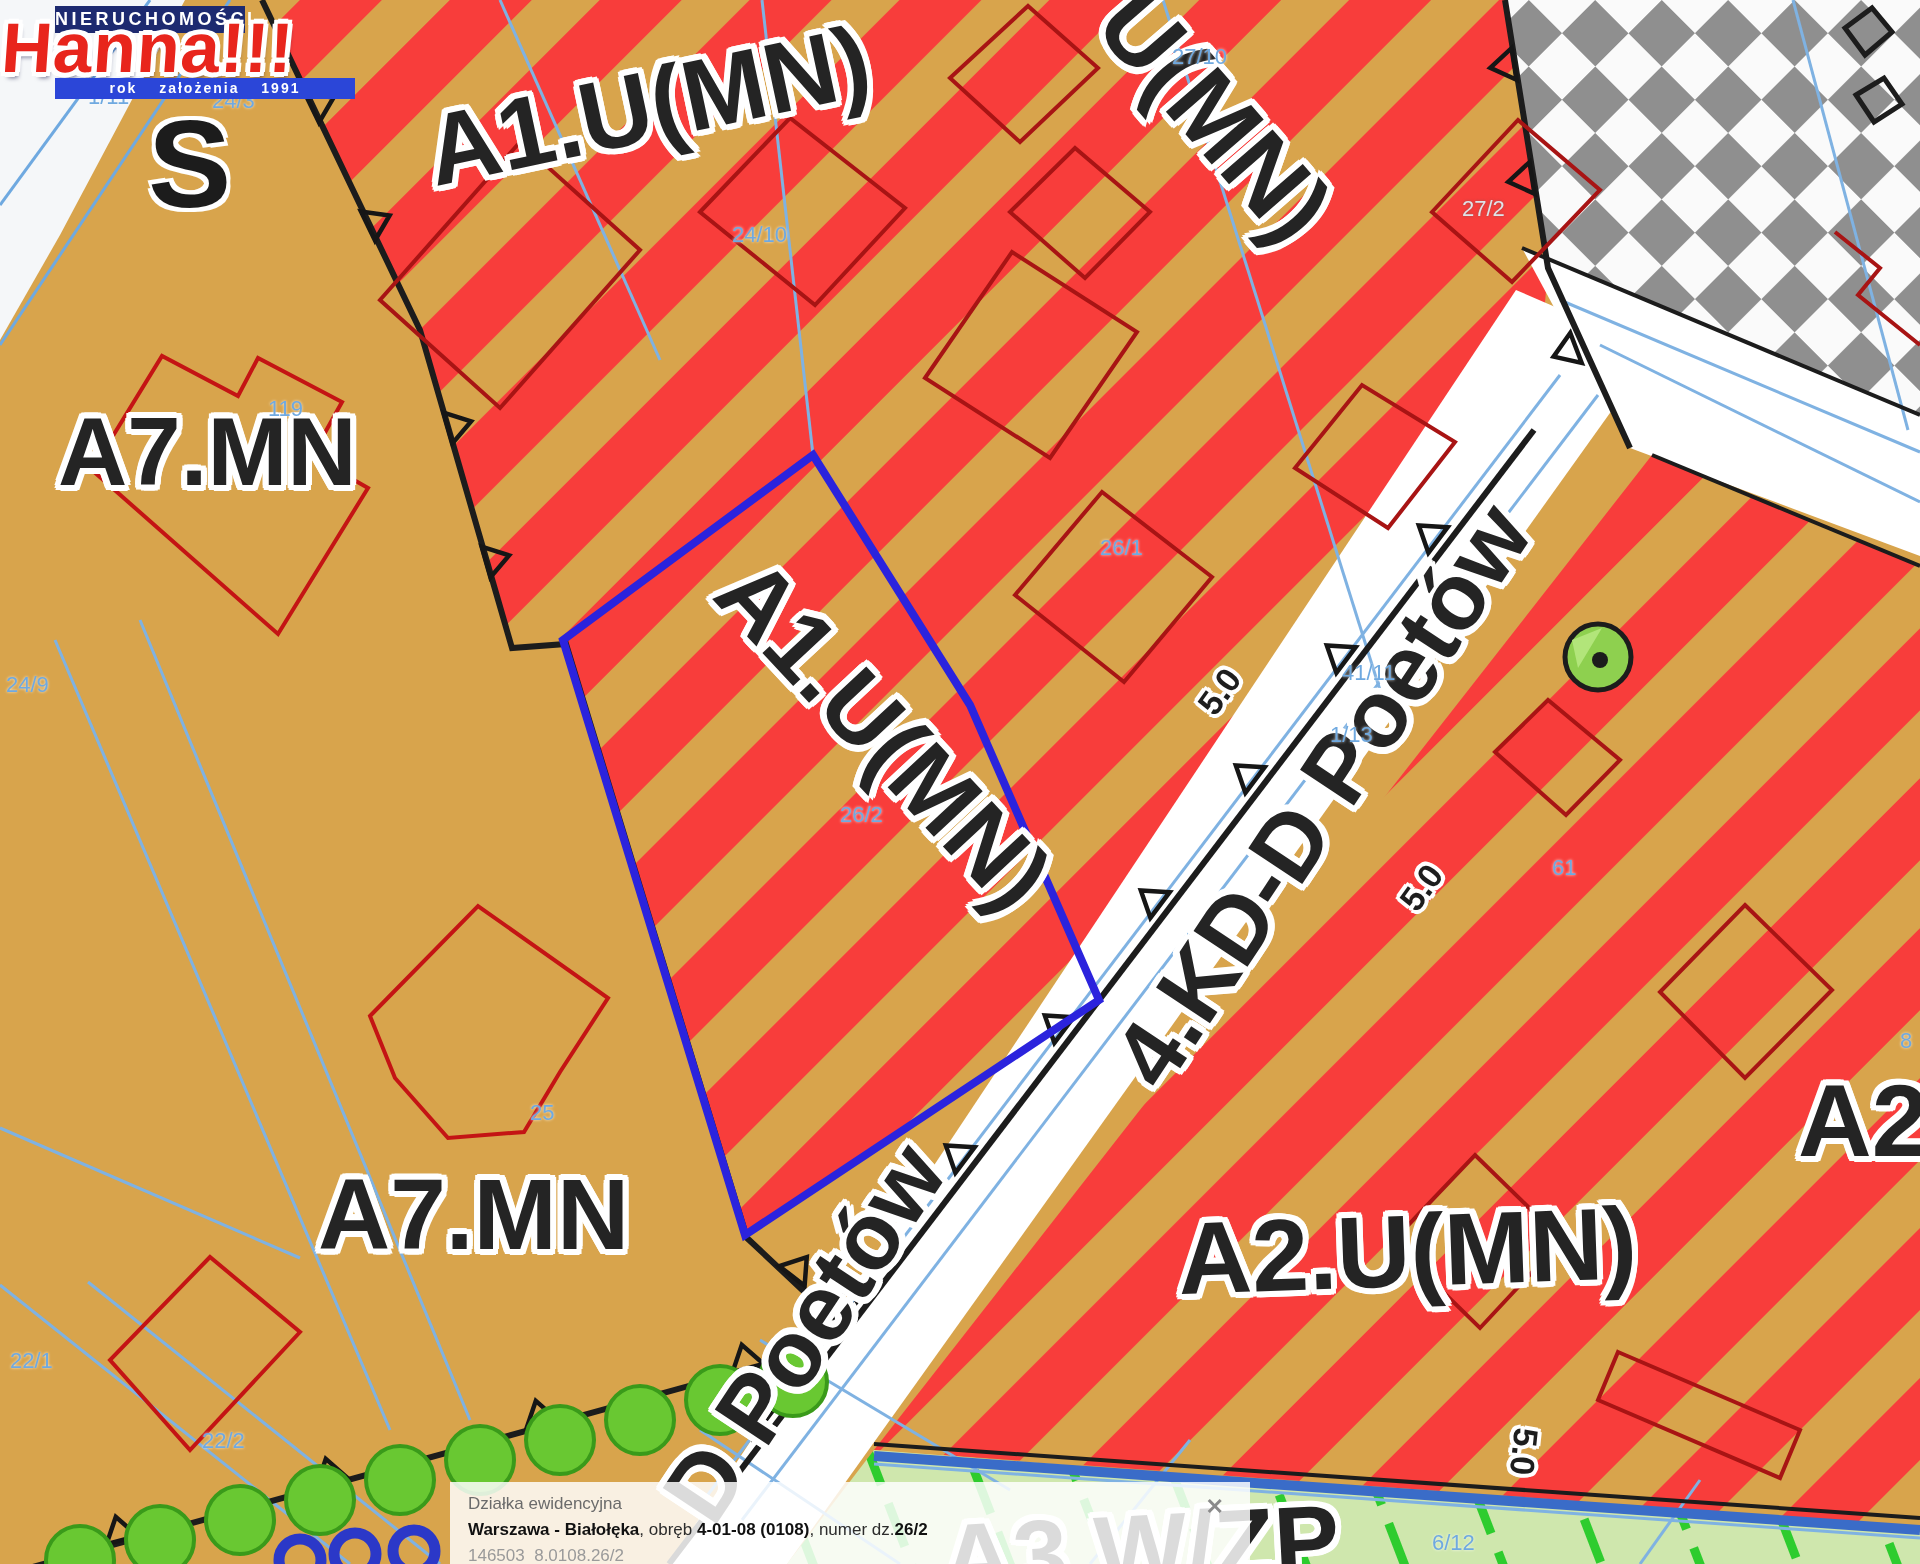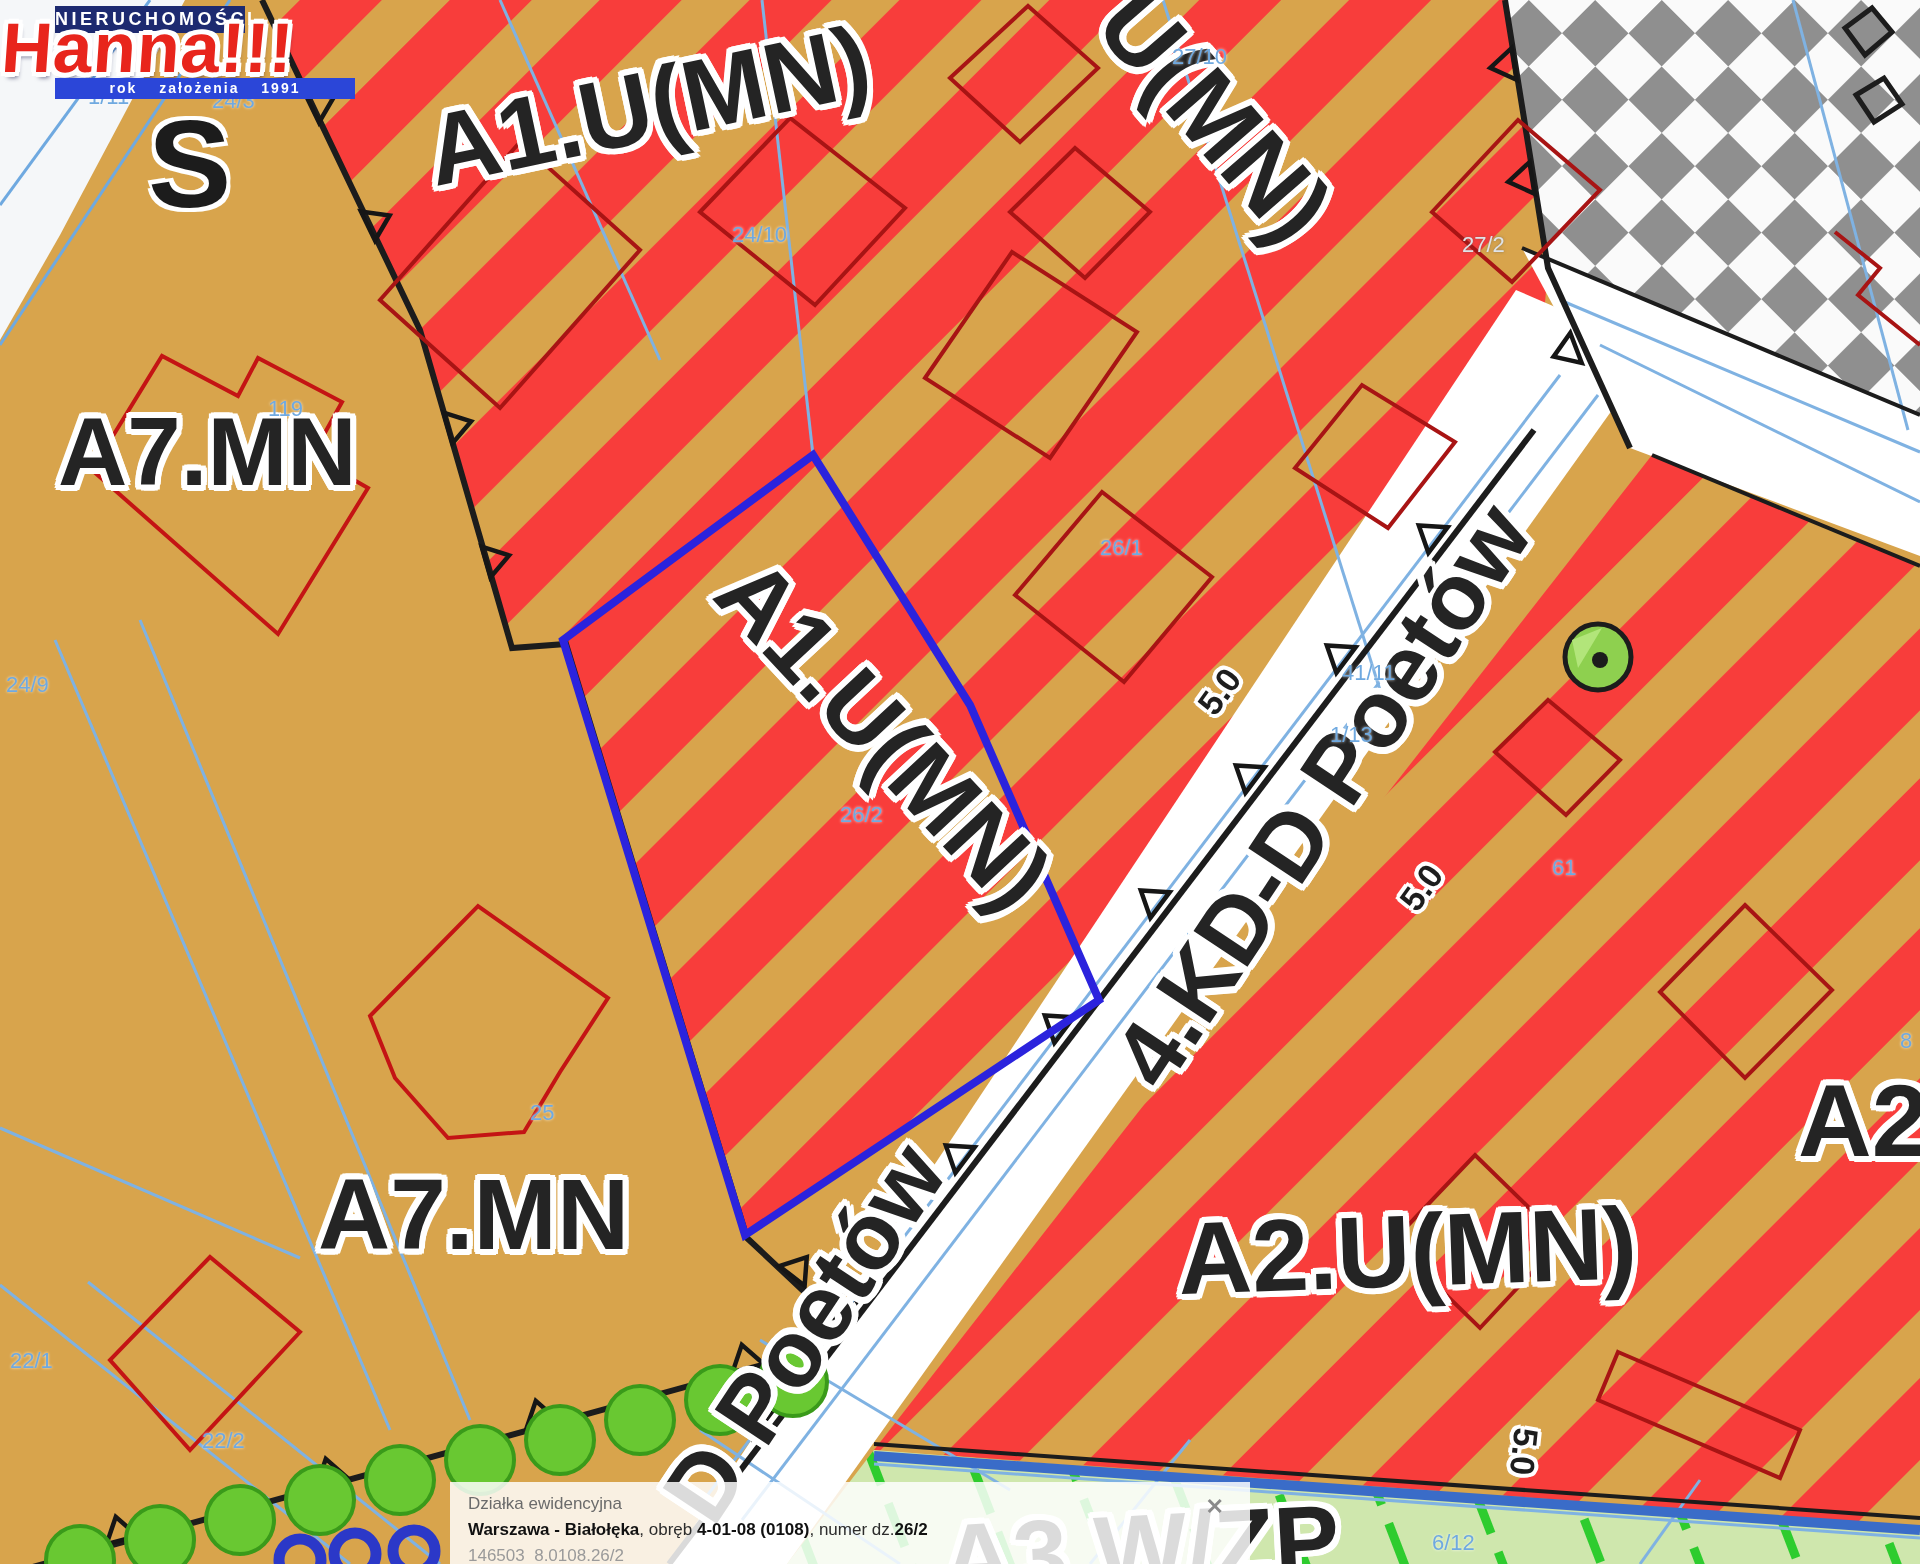--- a/index.html
+++ b/index.html
@@ -209,21 +209,21 @@
   <div class="lbl" style="left:728px;top:1440px;font-size:94px;transform:rotate(-56.5deg);transform-origin:0 100%;">D Poetów</div>
 
   <div class="dim" style="left:1196px;top:672px;transform:rotate(-54deg);">5.0</div>
   <div class="dim" style="left:1398px;top:868px;transform:rotate(-54deg);">5.0</div>
   <div class="dim" style="left:1500px;top:1432px;transform:rotate(96deg);">5.0</div>
 
   <div class="pn" style="left:88px;top:84px;">1/11</div>
   <div class="pn" style="left:212px;top:88px;">24/3</div>
   <div class="pn" style="left:732px;top:222px;">24/10</div>
   <div class="pn" style="left:1172px;top:44px;">27/10</div>
-  <div class="pn pn-light" style="left:1462px;top:196px;margin-top:36px;">27/2</div>
+  <div class="pn pn-light" style="left:1462px;top:196px;">27/2</div>
   <div class="pn" style="left:268px;top:396px;">119</div>
   <div class="pn" style="left:6px;top:630px;margin-top:42px;">24/9</div>
   <div class="pn" style="left:1100px;top:535px;">26/1</div>
   <div class="pn" style="left:840px;top:802px;">26/2</div>
   <div class="pn" style="left:1342px;top:660px;">41/11</div>
   <div class="pn" style="left:1330px;top:722px;">1/13</div>
   <div class="pn" style="left:530px;top:1100px;">25</div>
   <div class="pn" style="left:10px;top:1348px;">22/1</div>
   <div class="pn" style="left:202px;top:1428px;">22/2</div>
   <div class="pn" style="left:1552px;top:855px;">61</div>

